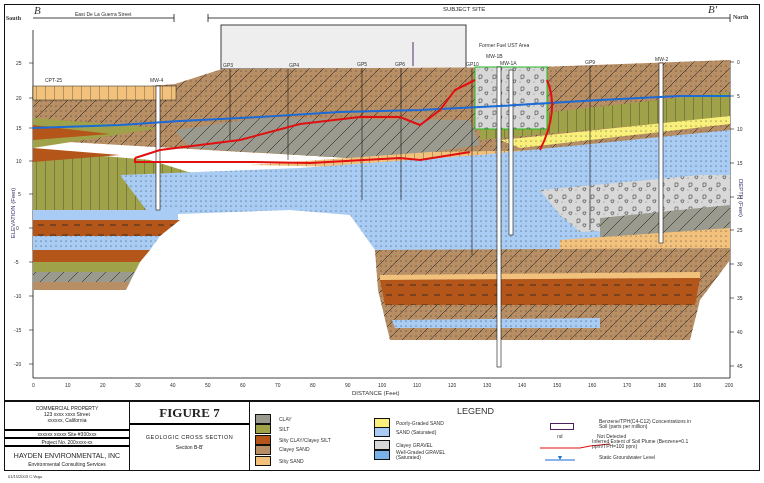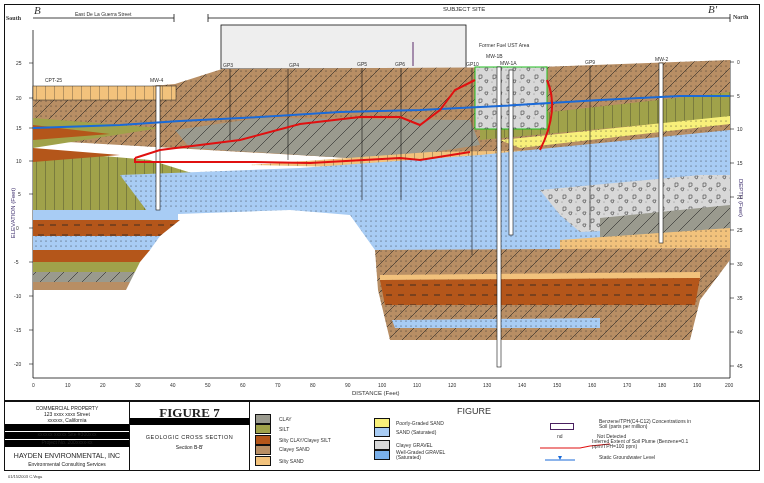--- a/index.html
+++ b/index.html
@@ -2,21 +2,21 @@
 <html><head>
 <meta charset="utf-8">
 <style>
   html,body{margin:0;padding:0;background:#fff;}
   body{width:764px;height:483px;position:relative;overflow:hidden;font-family:"Liberation Sans",sans-serif;color:#222;}
   .frame{position:absolute;left:4px;top:4px;width:754px;height:395px;border:1px solid #111;}
   .txt{position:absolute;font-size:5px;color:#333;white-space:nowrap;}
   .lbl{position:absolute;font-size:6px;color:#333;white-space:nowrap;}
   svg{position:absolute;left:0;top:0;}
   .titleblock{position:absolute;left:4px;top:401px;width:754px;height:68px;border:1px solid #111;}
-  .tb-cell{position:absolute;border-right:1px solid #111;border-bottom:7px solid #000000;box-sizing:border-box;text-align:center;}
+  .tb-cell{position:absolute;border-right:1px solid #111;border-bottom:2px solid #000000;box-sizing:border-box;text-align:center;}
   .serif{font-family:"Liberation Serif",serif;}
   .legend-sw{position:absolute;width:14px;height:8px;border:1px solid #111;}
 </style>
 </head>
 <body>
 
 <div class="frame"></div>
 
 <div class="lbl serif" style="left:34px;top:4px;font-size:11px;font-style:italic;">B</div>
 <div class="lbl serif" style="left:708px;top:3px;font-size:11px;font-style:italic;">B'</div>
@@ -234,21 +234,21 @@
   <div class="tb-cell" style="left:0;top:45px;width:125px;height:23px;border-bottom:none;padding-top:5px;">
     <div style="font-size:7px;">HAYDEN ENVIRONMENTAL, INC</div>
     <div style="font-size:5px;margin-top:2px;">Environmental Consulting Services</div>
   </div>
   <div class="tb-cell serif" style="left:125px;top:0;width:120px;height:23px;font-size:13px;font-weight:bold;line-height:22px;">FIGURE 7</div>
   <div class="tb-cell" style="left:125px;top:23px;width:120px;height:45px;border-bottom:none;padding-top:9px;">
     <div style="font-size:5.5px;letter-spacing:0.5px;">GEOLOGIC CROSS SECTION</div>
     <div style="font-size:5px;margin-top:4px;">Section B-B'</div>
   </div>
 
-  <div class="lbl" style="left:452px;top:4px;font-size:9px;">FIGURE</div>
+  <div class="lbl" style="left:452px;top:4px;font-size:9px;">LEGEND</div>
 
   <div class="legend-sw" style="left:250px;top:12px;background:#9a9a8e;"></div>
   <div class="txt" style="left:274px;top:14px;">CLAY</div>
   <div class="legend-sw" style="left:250px;top:22px;background:#a0a24a;"></div>
   <div class="txt" style="left:274px;top:24px;">SILT</div>
   <div class="legend-sw" style="left:250px;top:33px;background:#b4561a;"></div>
   <div class="txt" style="left:274px;top:35px;">Silty CLAY/Clayey SILT</div>
   <div class="legend-sw" style="left:250px;top:43px;background:#b88e64;"></div>
   <div class="txt" style="left:274px;top:44px;">Clayey SAND</div>
   <div class="legend-sw" style="left:250px;top:54px;background:#f2c27c;"></div>

